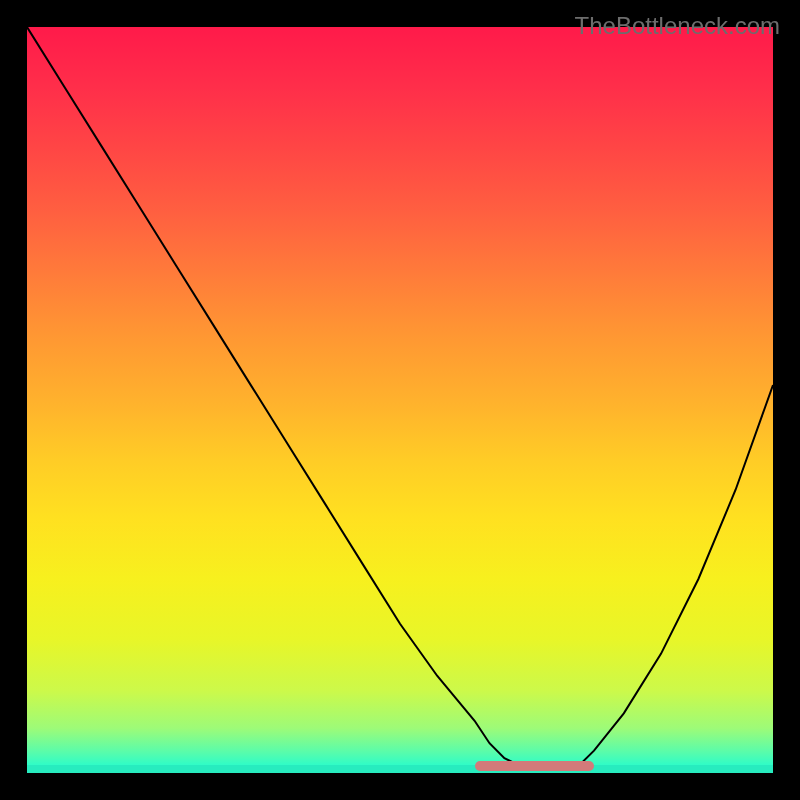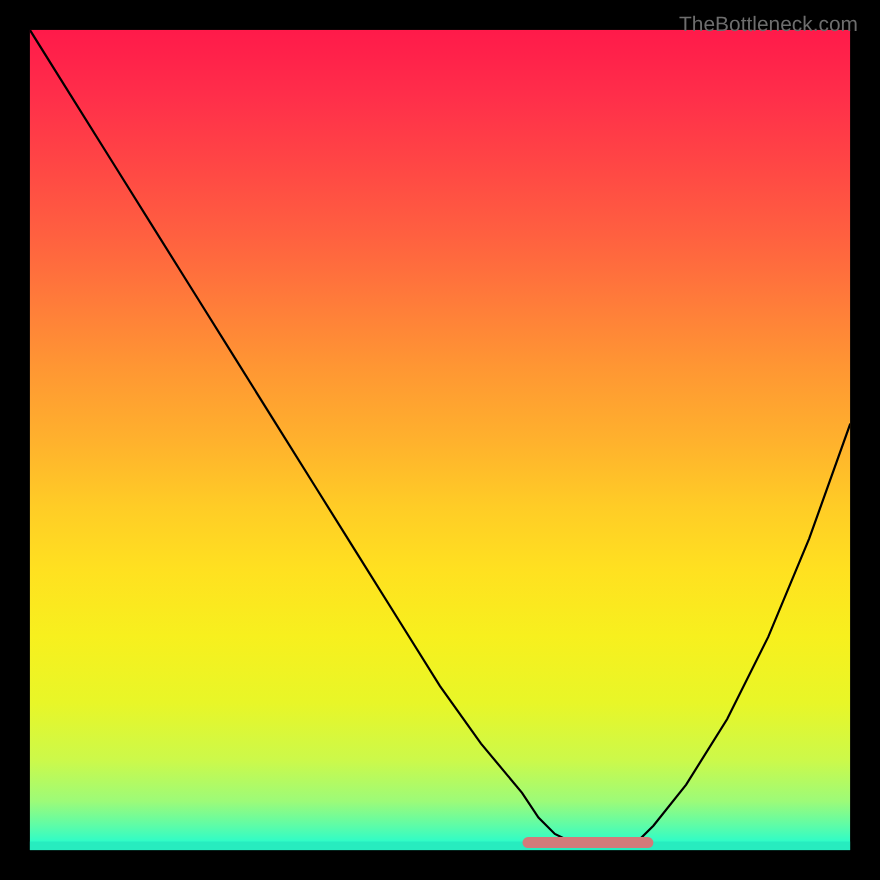--- a/index.html
+++ b/index.html
@@ -1,17 +1,17 @@
 <!DOCTYPE html>
 <html><head>
 <meta charset="utf-8">
 <style>
 *{margin:0;padding:0;box-sizing:border-box}
 body{background:#000;width:800px;height:800px;position:relative;font-family:Arial,sans-serif}
-.watermark{position:absolute;top:12px;right:20px;color:#6d6d6d;font-size:19px;font-weight:400;z-index:10}
+.watermark{position:absolute;top:12px;right:20px;color:#6d6d6d;font-size:24px;font-weight:400;z-index:10}
 .plot-area{position:absolute;left:27px;top:27px;width:746px;height:746px;overflow:hidden}
 .gradient-bg{position:absolute;inset:0;background:linear-gradient(to bottom,
 #ff1a4a 0%,
 #ff2e4a 8%,
 #ff4545 16%,
 #ff6040 25%,
 #ff7b3a 33%,
 #ff9633 41%,
 #ffb12d 50%,
 #ffcc26 58%,

